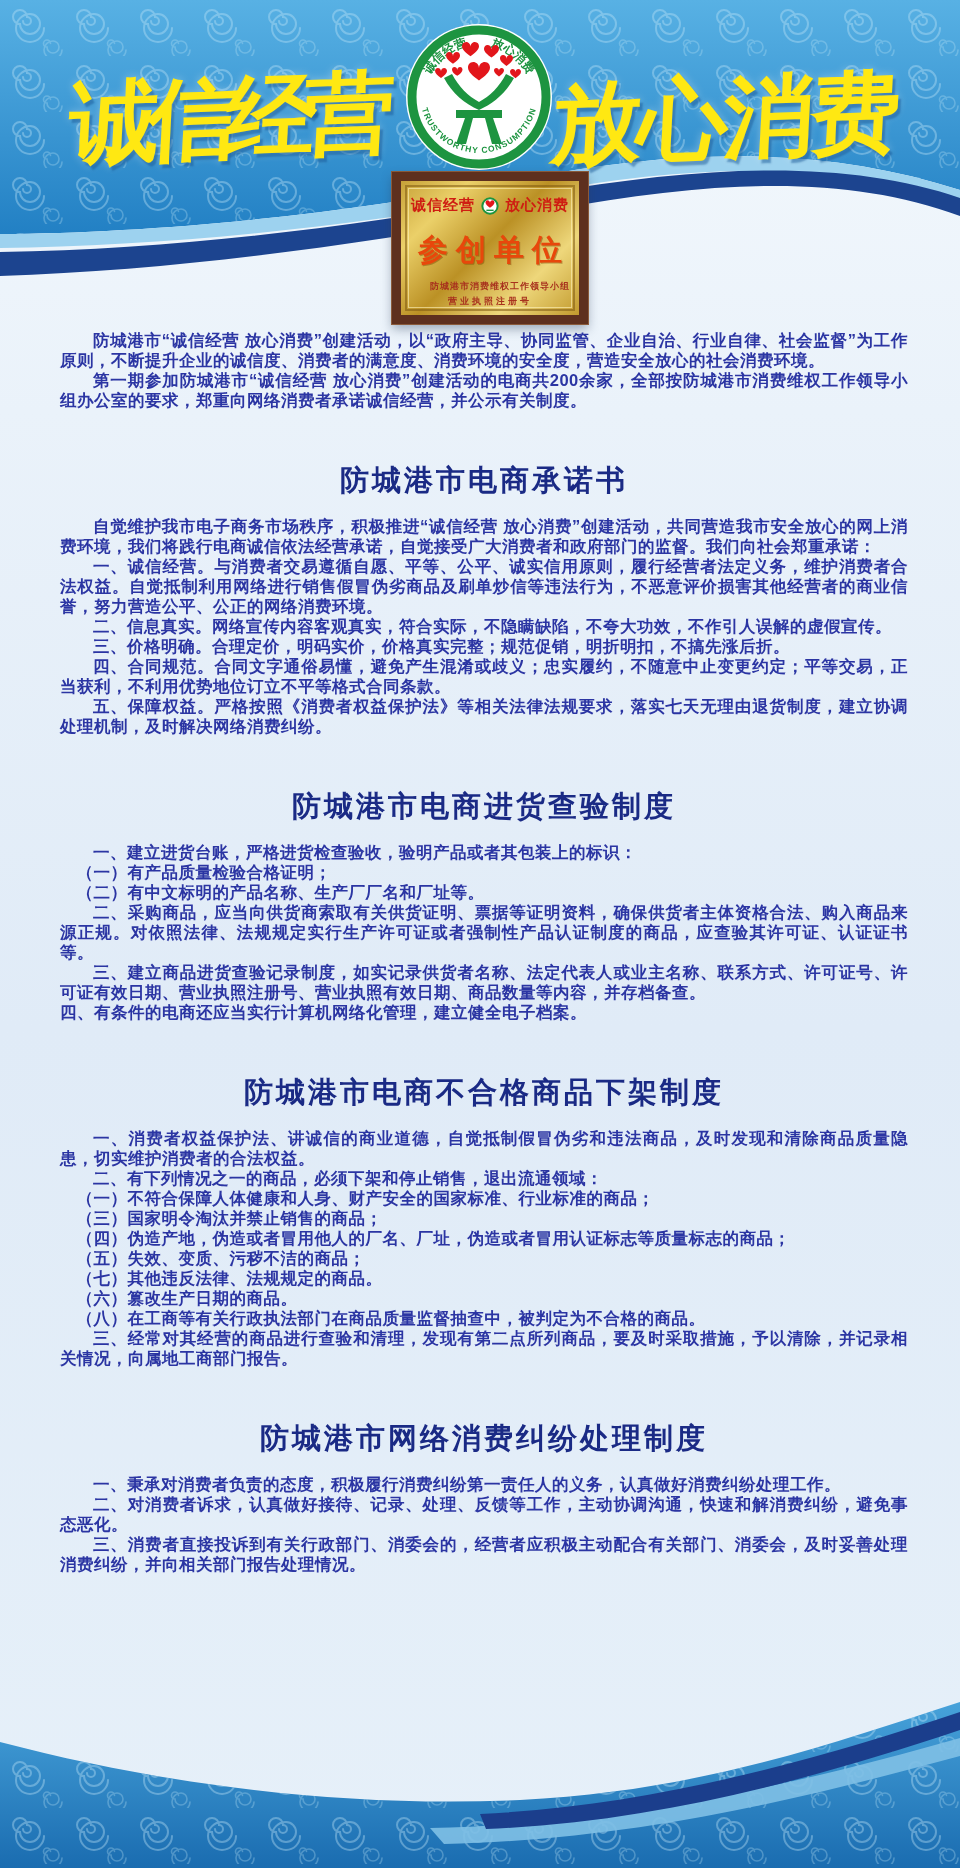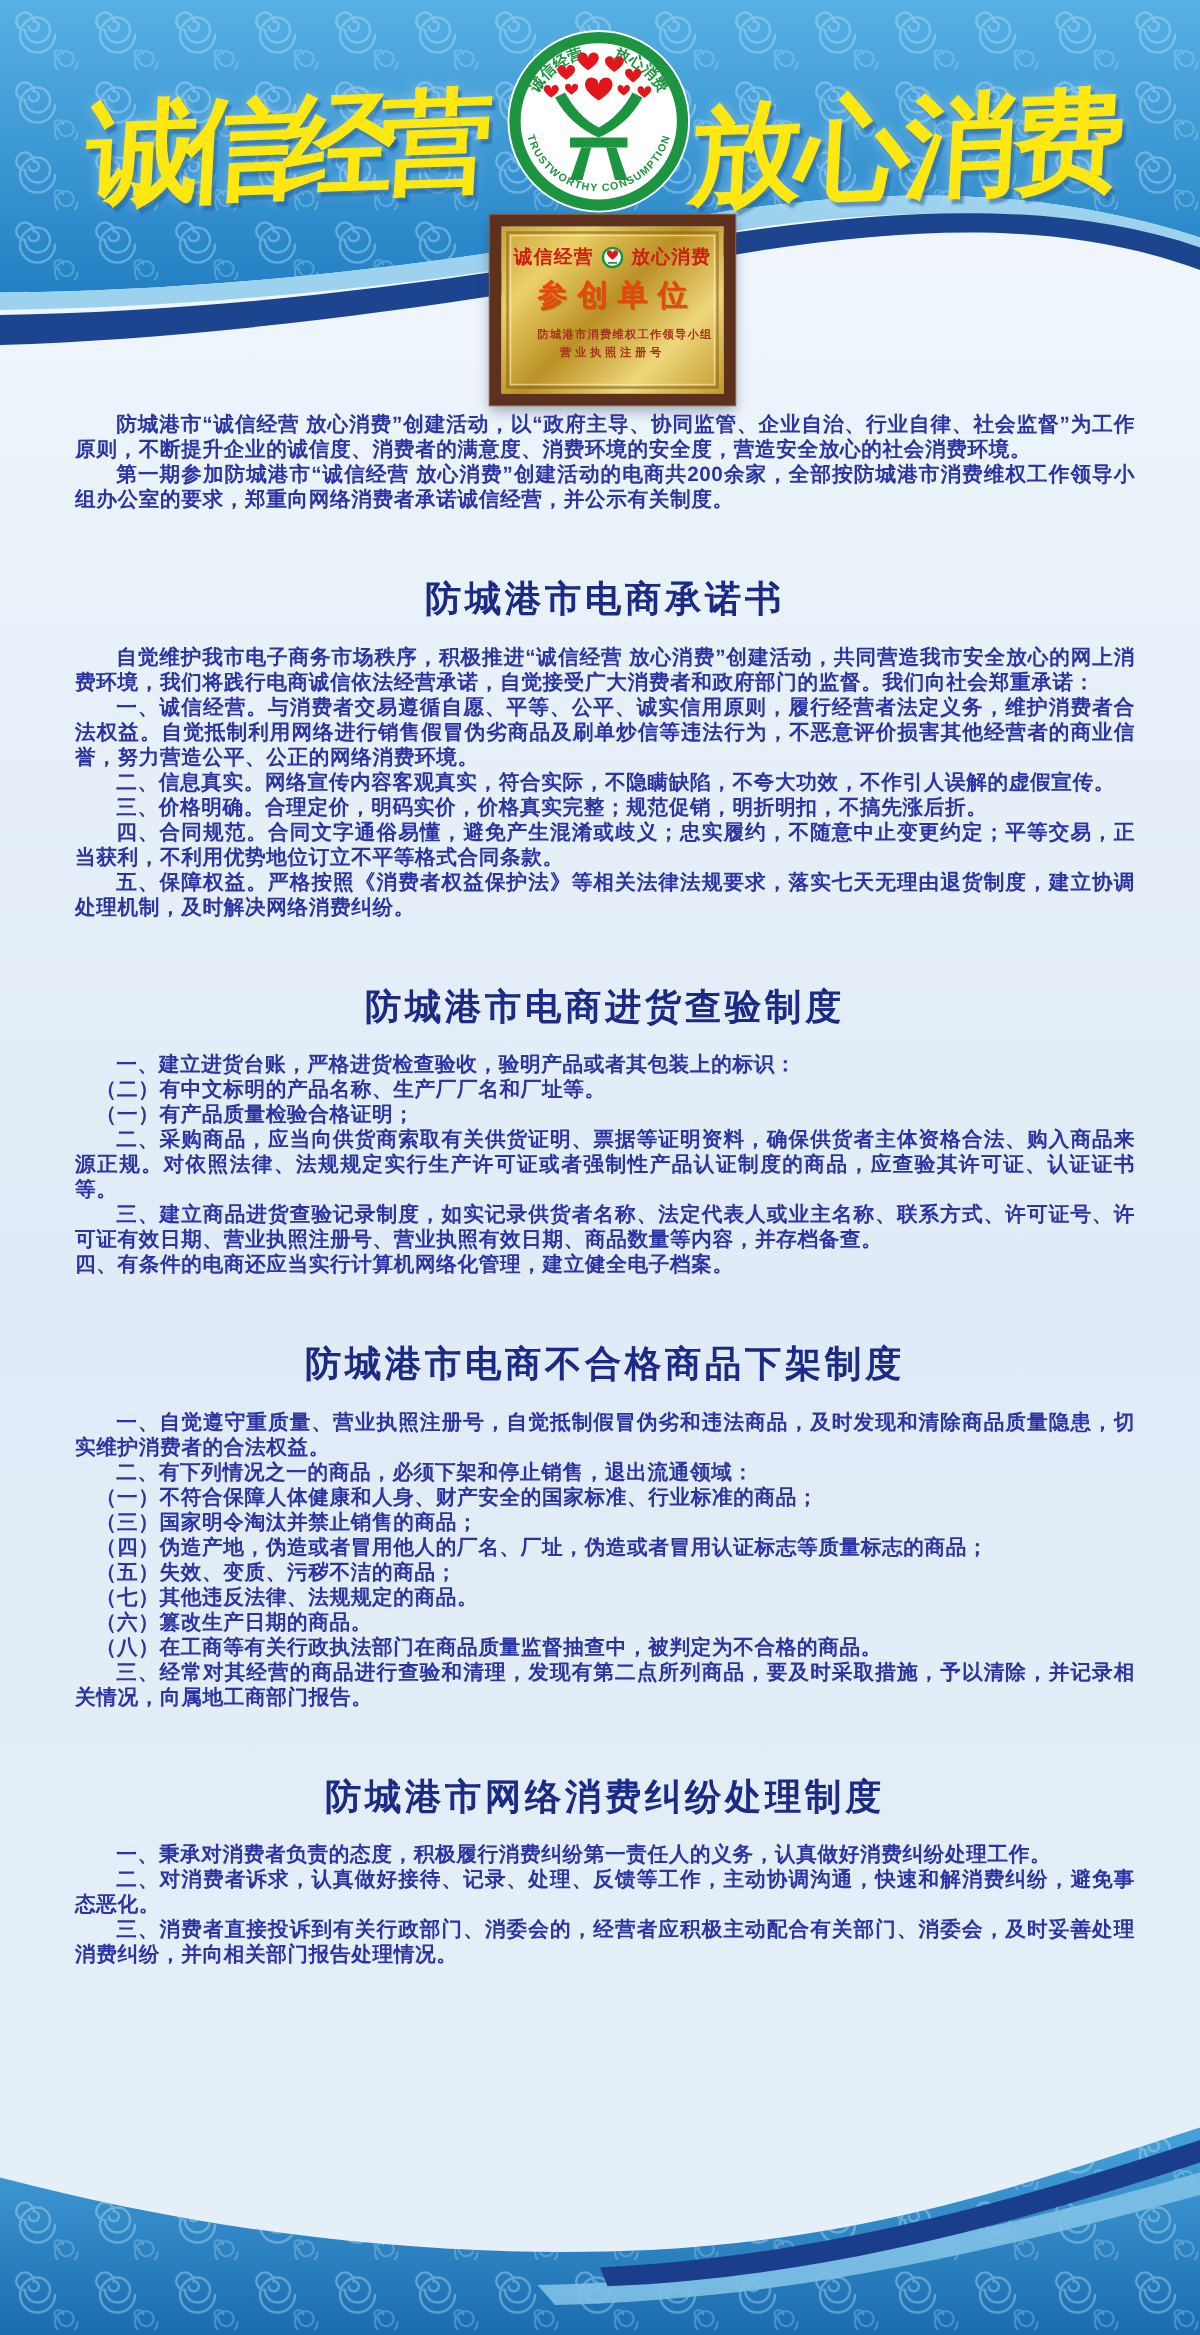--- a/index.html
+++ b/index.html
@@ -24,21 +24,21 @@
     position:absolute;left:392px;top:172px;width:178px;height:134px;
     border:9px solid #5e301e;outline:1px solid #8a5a3a;
     background:linear-gradient(135deg,#c7a238 0%,#ecd härd 0%,#ebd069 22%,#bb9125 48%,#eed77b 74%,#c29a2e 100%);
     background:linear-gradient(135deg,#c7a238 0%,#ebd069 22%,#bb9125 48%,#eed77b 74%,#c29a2e 100%);
     box-shadow:0 5px 10px rgba(40,60,90,.4);
   }
   .plaque::before{content:"";position:absolute;inset:4px;border:2px solid rgba(125,88,16,.55);pointer-events:none;}
   .plaque::after{content:"";position:absolute;inset:7px;border:1px solid rgba(255,243,190,.6);pointer-events:none;}
   .plaque-top{display:flex;justify-content:center;align-items:center;gap:6px;margin-top:15px;
     color:#cf1d12;font-weight:bold;font-size:15px;letter-spacing:1px;}
-  .plaque-main{text-align:center;margin-top:5px;font-size:24px;font-weight:900;color:#e8470b;
+  .plaque-main{text-align:center;margin-top:15px;font-size:30px;font-weight:900;color:#e8470b;
     letter-spacing:8px;text-indent:8px;text-shadow:1px 1px 0 rgba(120,70,0,.45);}
   .plaque-org{margin-top:9px;text-align:center;font-size:9px;font-weight:bold;color:#a8321e;letter-spacing:1px;margin-left:20px;}
   .plaque-date{margin-top:2px;text-align:center;font-size:9px;font-weight:bold;color:#a8321e;letter-spacing:3px;}
   
   .content{
     position:absolute;left:60px;top:330px;width:848px;
     color:#2b35a3;font-size:16.5px;font-weight:bold;line-height:20px;letter-spacing:.5px;
     text-align:justify;
   }
   .para{margin:0;}
@@ -140,27 +140,27 @@
     <div id="sections">
         <h2 class="sec-title">防城港市电商承诺书</h2>
         <p class="para indent-2">自觉维护我市电子商务市场秩序，积极推进“诚信经营 放心消费”创建活动，共同营造我市安全放心的网上消费环境，我们将践行电商诚信依法经营承诺，自觉接受广大消费者和政府部门的监督。我们向社会郑重承诺：</p>
         <p class="para indent-2">一、诚信经营。与消费者交易遵循自愿、平等、公平、诚实信用原则，履行经营者法定义务，维护消费者合法权益。自觉抵制利用网络进行销售假冒伪劣商品及刷单炒信等违法行为，不恶意评价损害其他经营者的商业信誉，努力营造公平、公正的网络消费环境。</p>
         <p class="para indent-2">二、信息真实。网络宣传内容客观真实，符合实际，不隐瞒缺陷，不夸大功效，不作引人误解的虚假宣传。</p>
         <p class="para indent-2">三、价格明确。合理定价，明码实价，价格真实完整；规范促销，明折明扣，不搞先涨后折。</p>
         <p class="para indent-2">四、合同规范。合同文字通俗易懂，避免产生混淆或歧义；忠实履约，不随意中止变更约定；平等交易，正当获利，不利用优势地位订立不平等格式合同条款。</p>
         <p class="para indent-2">五、保障权益。严格按照《消费者权益保护法》等相关法律法规要求，落实七天无理由退货制度，建立协调处理机制，及时解决网络消费纠纷。</p>
         <h2 class="sec-title">防城港市电商进货查验制度</h2>
         <p class="para indent-2">一、建立进货台账，严格进货检查验收，验明产品或者其包装上的标识：</p>
+        <p class="para indent-1">（一）有产品质量检验合格证明；</p>
         <p class="para indent-1">（二）有中文标明的产品名称、生产厂厂名和厂址等。</p>
-        <p class="para indent-1">（一）有产品质量检验合格证明；</p>
         <p class="para indent-2">二、采购商品，应当向供货商索取有关供货证明、票据等证明资料，确保供货者主体资格合法、购入商品来源正规。对依照法律、法规规定实行生产许可证或者强制性产品认证制度的商品，应查验其许可证、认证证书等。</p>
         <p class="para indent-2">三、建立商品进货查验记录制度，如实记录供货者名称、法定代表人或业主名称、联系方式、许可证号、许可证有效日期、营业执照注册号、营业执照有效日期、商品数量等内容，并存档备查。</p>
         <p class="para indent-0">四、有条件的电商还应当实行计算机网络化管理，建立健全电子档案。</p>
         <h2 class="sec-title">防城港市电商不合格商品下架制度</h2>
-        <p class="para indent-2">一、自觉遵守重质量、营业执照注册号，自觉抵制假冒伪劣和违法商品，及时发现和清除商品质量隐患，切实维护消费者的合法权益。</p>
+        <p class="para indent-2">一、消费者权益保护法、讲诚信的商业道德，自觉抵制假冒伪劣和违法商品，及时发现和清除商品质量隐患，切实维护消费者的合法权益。</p>
         <p class="para indent-2">二、有下列情况之一的商品，必须下架和停止销售，退出流通领域：</p>
         <p class="para indent-1">（一）不符合保障人体健康和人身、财产安全的国家标准、行业标准的商品；</p>
         <p class="para indent-1">（三）国家明令淘汰并禁止销售的商品；</p>
         <p class="para indent-1">（四）伪造产地，伪造或者冒用他人的厂名、厂址，伪造或者冒用认证标志等质量标志的商品；</p>
         <p class="para indent-1">（五）失效、变质、污秽不洁的商品；</p>
         <p class="para indent-1">（七）其他违反法律、法规规定的商品。</p>
         <p class="para indent-1">（六）篡改生产日期的商品。</p>
         <p class="para indent-1">（八）在工商等有关行政执法部门在商品质量监督抽查中，被判定为不合格的商品。</p>
         <p class="para indent-2">三、经常对其经营的商品进行查验和清理，发现有第二点所列商品，要及时采取措施，予以清除，并记录相关情况，向属地工商部门报告。</p>
         <h2 class="sec-title">防城港市网络消费纠纷处理制度</h2>

